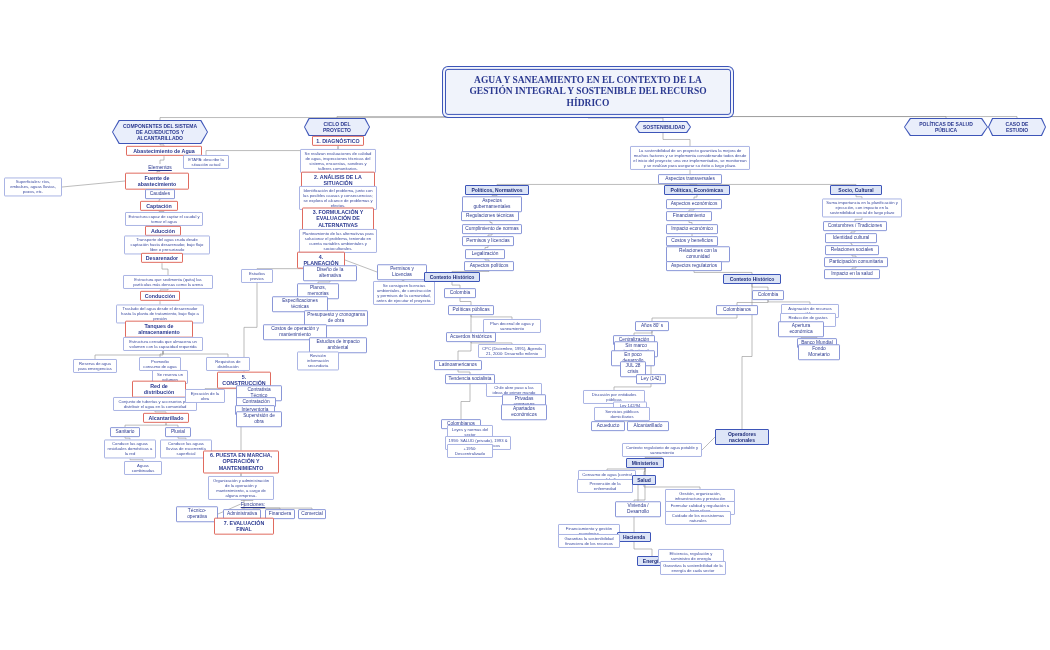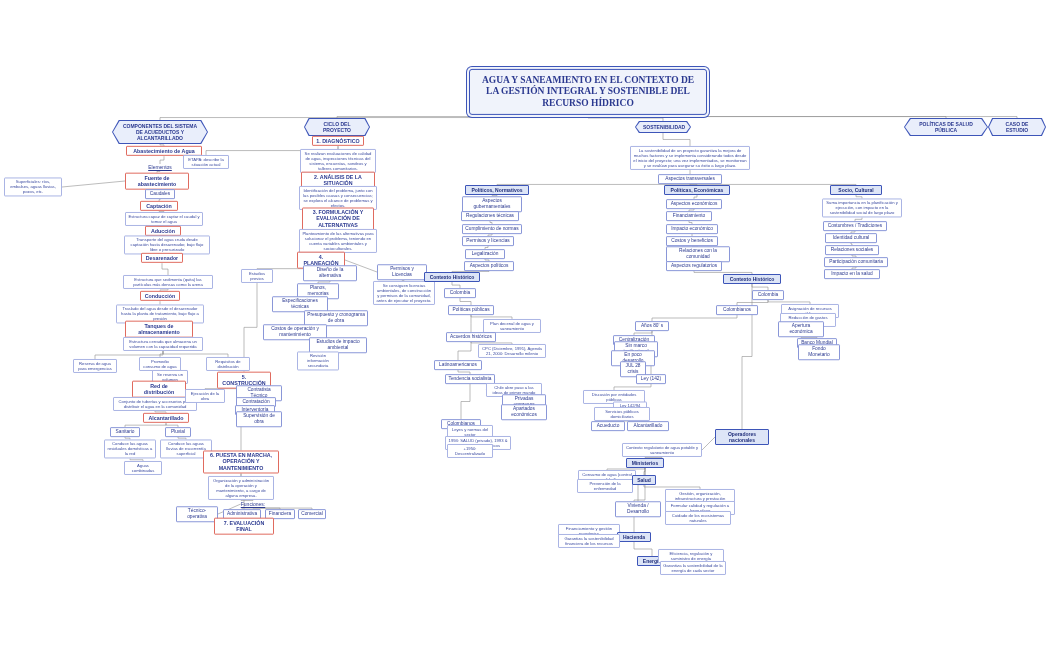--- a/index.html
+++ b/index.html
@@ -2,21 +2,21 @@
 <html><head>
 <meta charset="utf-8">
 <style>
   html,body{margin:0;padding:0;background:#ffffff;}
   #canvas{position:relative;width:1050px;height:650px;background:#ffffff;overflow:hidden;
           font-family:"Liberation Sans",sans-serif;}
   #edges{position:absolute;left:0;top:0;width:1050px;height:650px;z-index:1;}
   #edges path{stroke:#8f8f8f;stroke-width:.6;fill:none;}
   .node{position:absolute;transform:translate(-50%,-50%);z-index:2;color:#2b3990;
         text-align:center;background:#fff;line-height:1.2;box-sizing:border-box;}
-  .title{width:238px;font-family:"Liberation Serif",serif;font-weight:bold;font-size:9.5px;
+  .title{width:286px;font-family:"Liberation Serif",serif;font-weight:bold;font-size:9.5px;
          color:#2b3990;background:#f0f3fb;border:1px solid #3d55b8;border-radius:3px;
          box-shadow:0 0 0 2px #f0f3fb,0 0 0 3px #3d55b8;padding:5px 8px;}
   .hex{background:#3d55b8;clip-path:polygon(7% 0,93% 0,100% 50%,93% 100%,7% 100%,0 50%);
        padding:1px;}
   .hexin{background:#e9eefb;clip-path:polygon(7% 0,93% 0,100% 50%,93% 100%,7% 100%,0 50%);
          font-size:5px;font-weight:bold;color:#2b3990;padding:2px 7px;line-height:1.2;}
   .red{border:1px solid #e06b5f;font-size:5.3px;font-weight:bold;padding:1px 3px;
        border-radius:1px;color:#2b3990;}
   .box{border:1px solid #8a97d8;font-size:4.8px;padding:1px 2px;color:#2b3990;border-radius:1px;}
   .desc{border:1px solid #aab4e4;font-size:4.2px;padding:1px 2px;color:#3a4aa0;border-radius:1px;}

